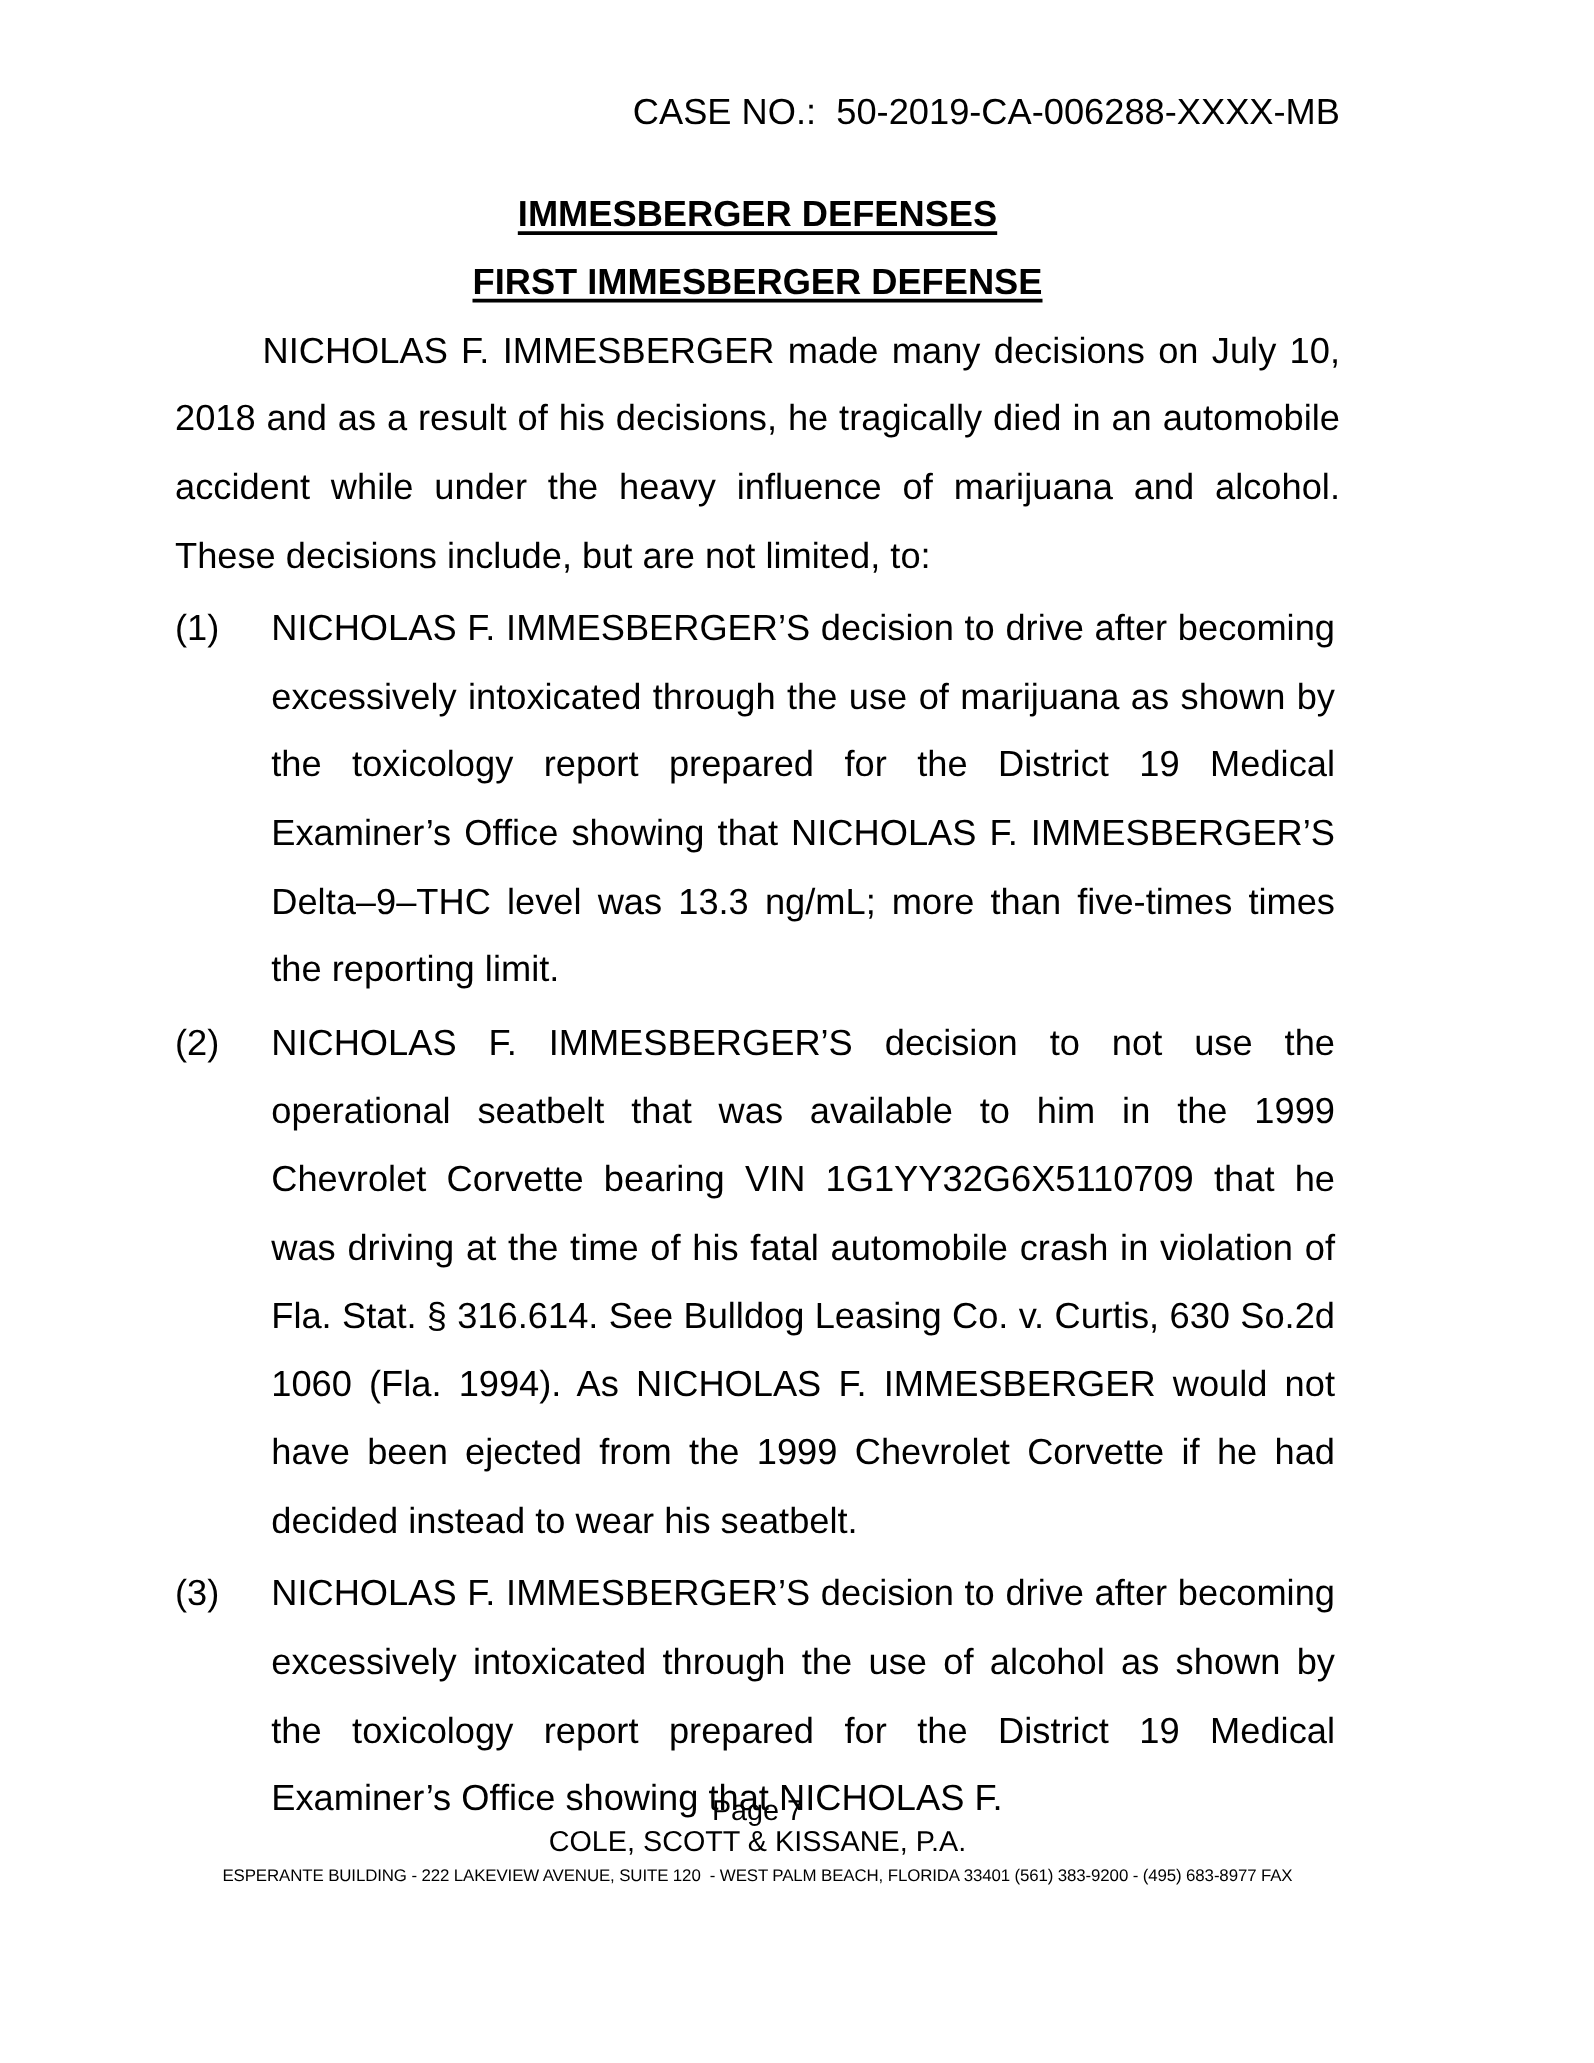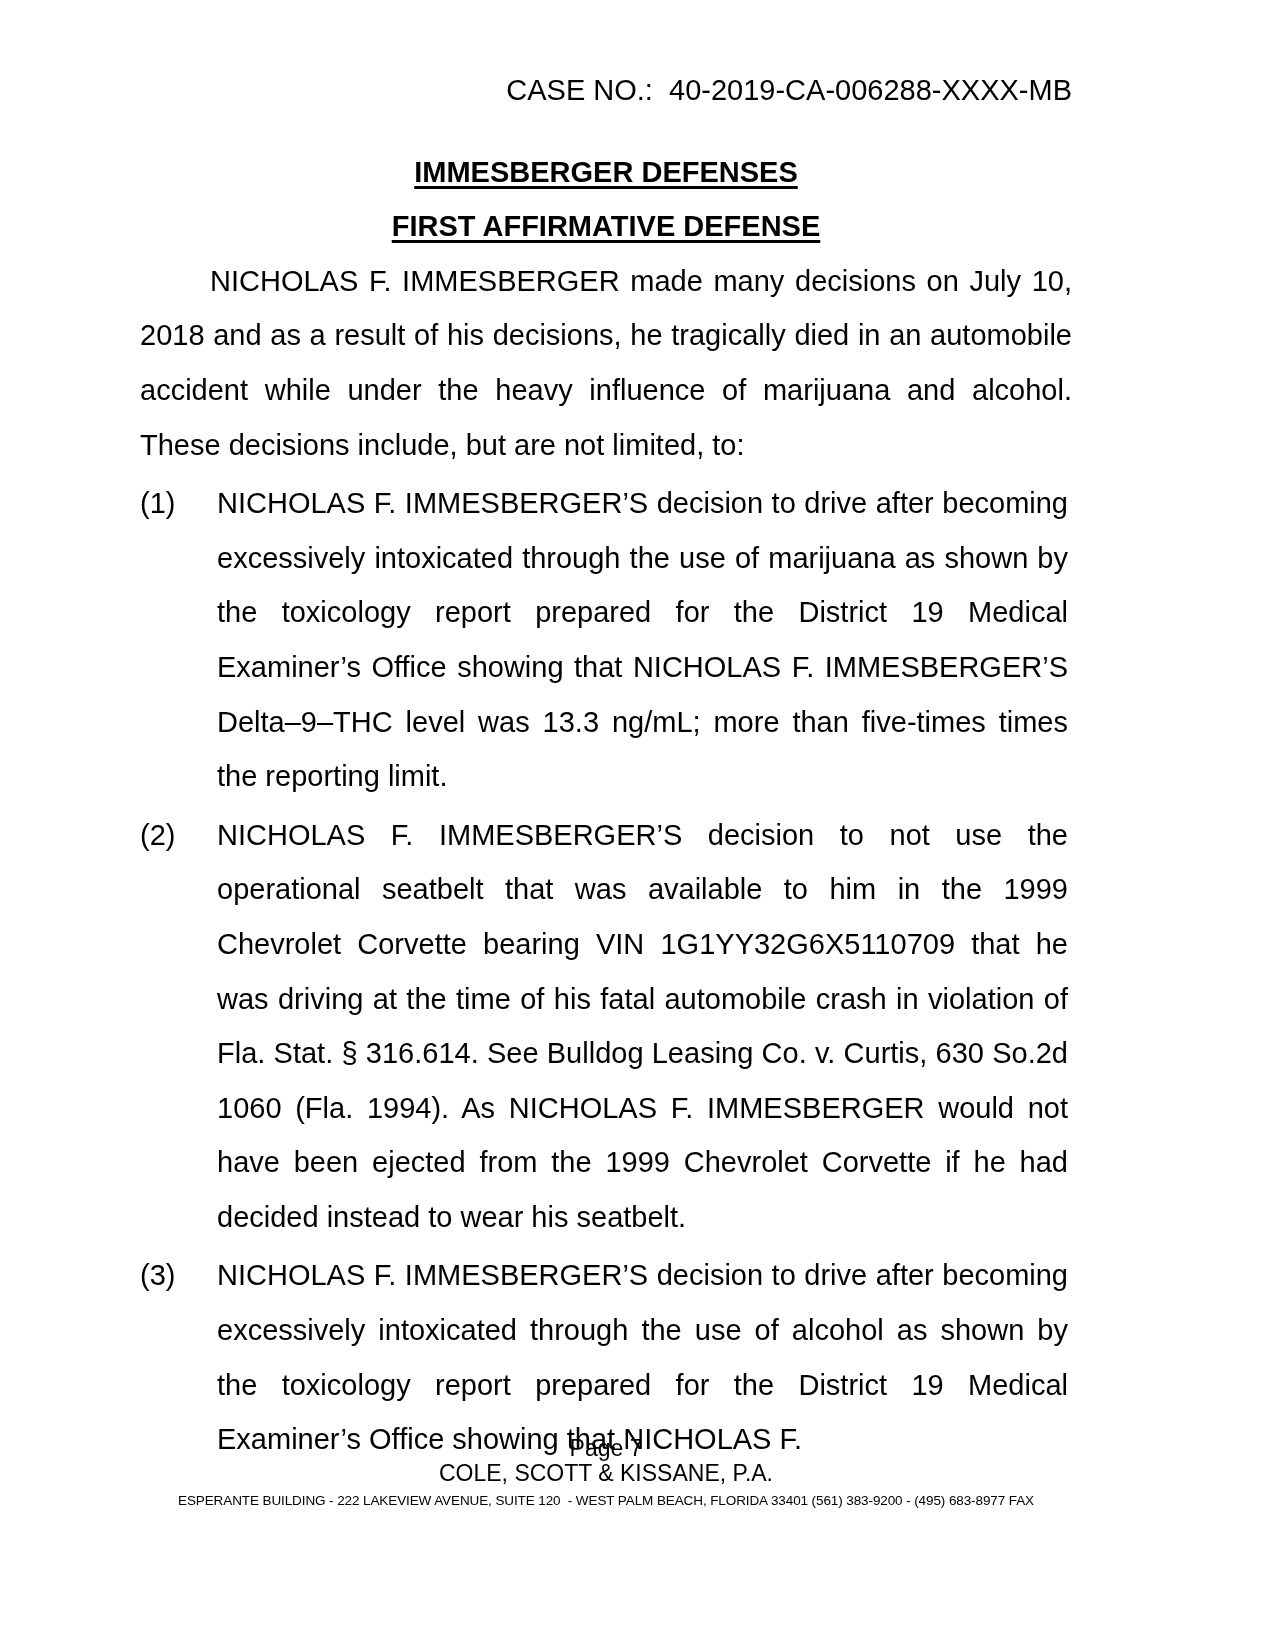--- a/index.html
+++ b/index.html
@@ -70,28 +70,28 @@
     letter-spacing: -0.1px;
     white-space: pre;
   }
 </style>
 </head>
 <body>
 
 <div class="page">
   <div class="content">
 
-    <div class="case-line">CASE NO.:  40-2019-CA-006288-XXXX-MB</div>
+    <div class="case-line">CASE NO.:  50-2019-CA-006288-XXXX-MB</div>
 
     <div class="title-row first">
       <span class="u">IMMESBERGER DEFENSES</span>
     </div>
 
     <div class="title-row">
-      <span class="u">FIRST AFFIRMATIVE DEFENSE</span>
+      <span class="u">FIRST IMMESBERGER DEFENSE</span>
     </div>
 
     <p class="intro">NICHOLAS F. IMMESBERGER made many decisions on July 10, 2018 and as a result of his decisions, he tragically died in an automobile accident while under the heavy influence of marijuana and alcohol. These decisions include, but are not limited, to:</p>
 
     <div class="item">
       <span class="num">(1)</span>
       <p class="item-text">NICHOLAS F. IMMESBERGER’S decision to drive after becoming excessively intoxicated through the use of marijuana as shown by the toxicology report prepared for the District 19 Medical Examiner’s Office showing that NICHOLAS F. IMMESBERGER’S Delta–9–THC level was 13.3 ng/mL; more than five-times times the reporting limit.</p>
     </div>
 
     <div class="item">

